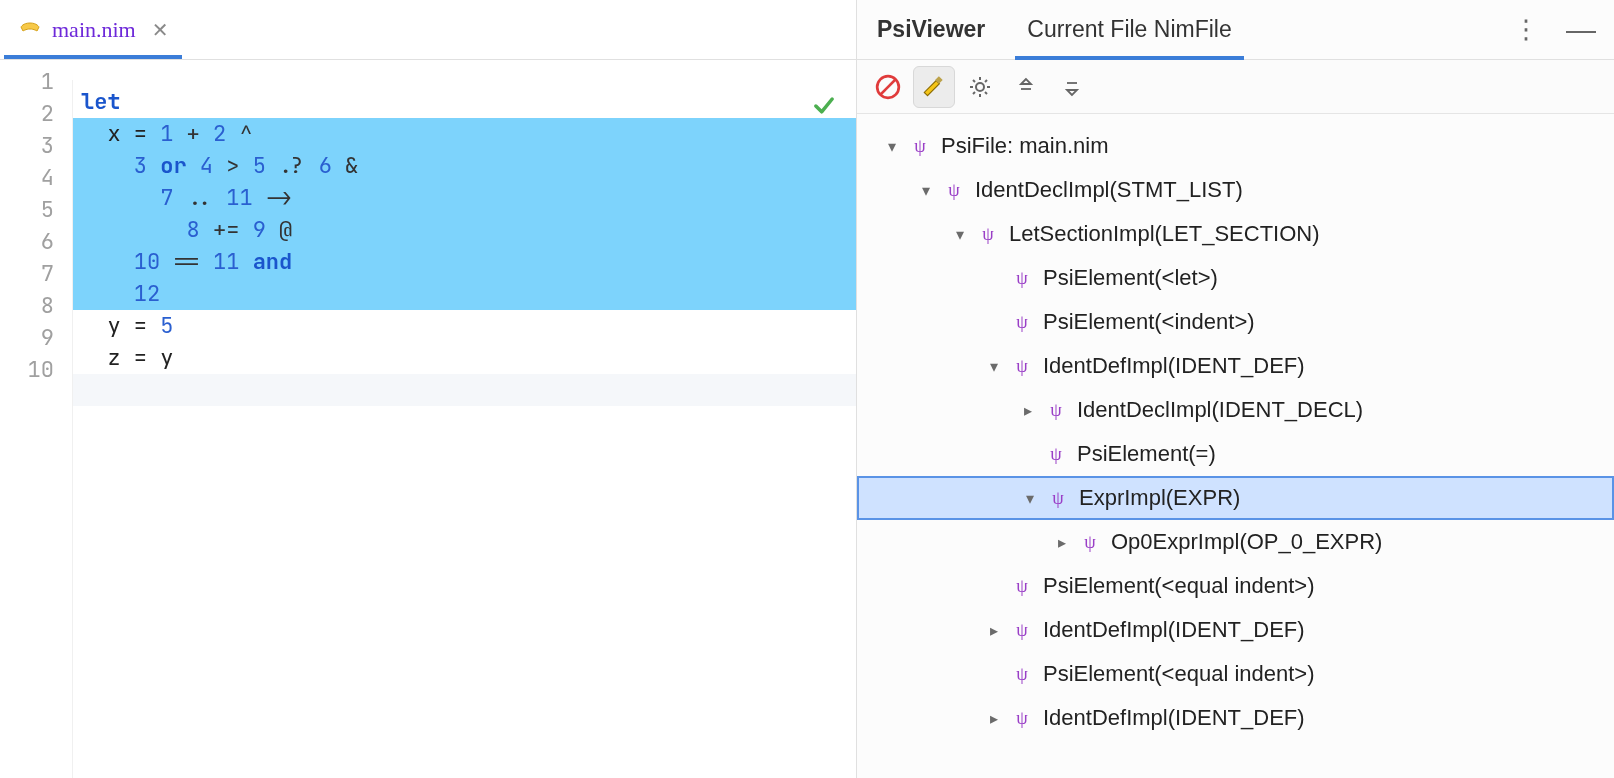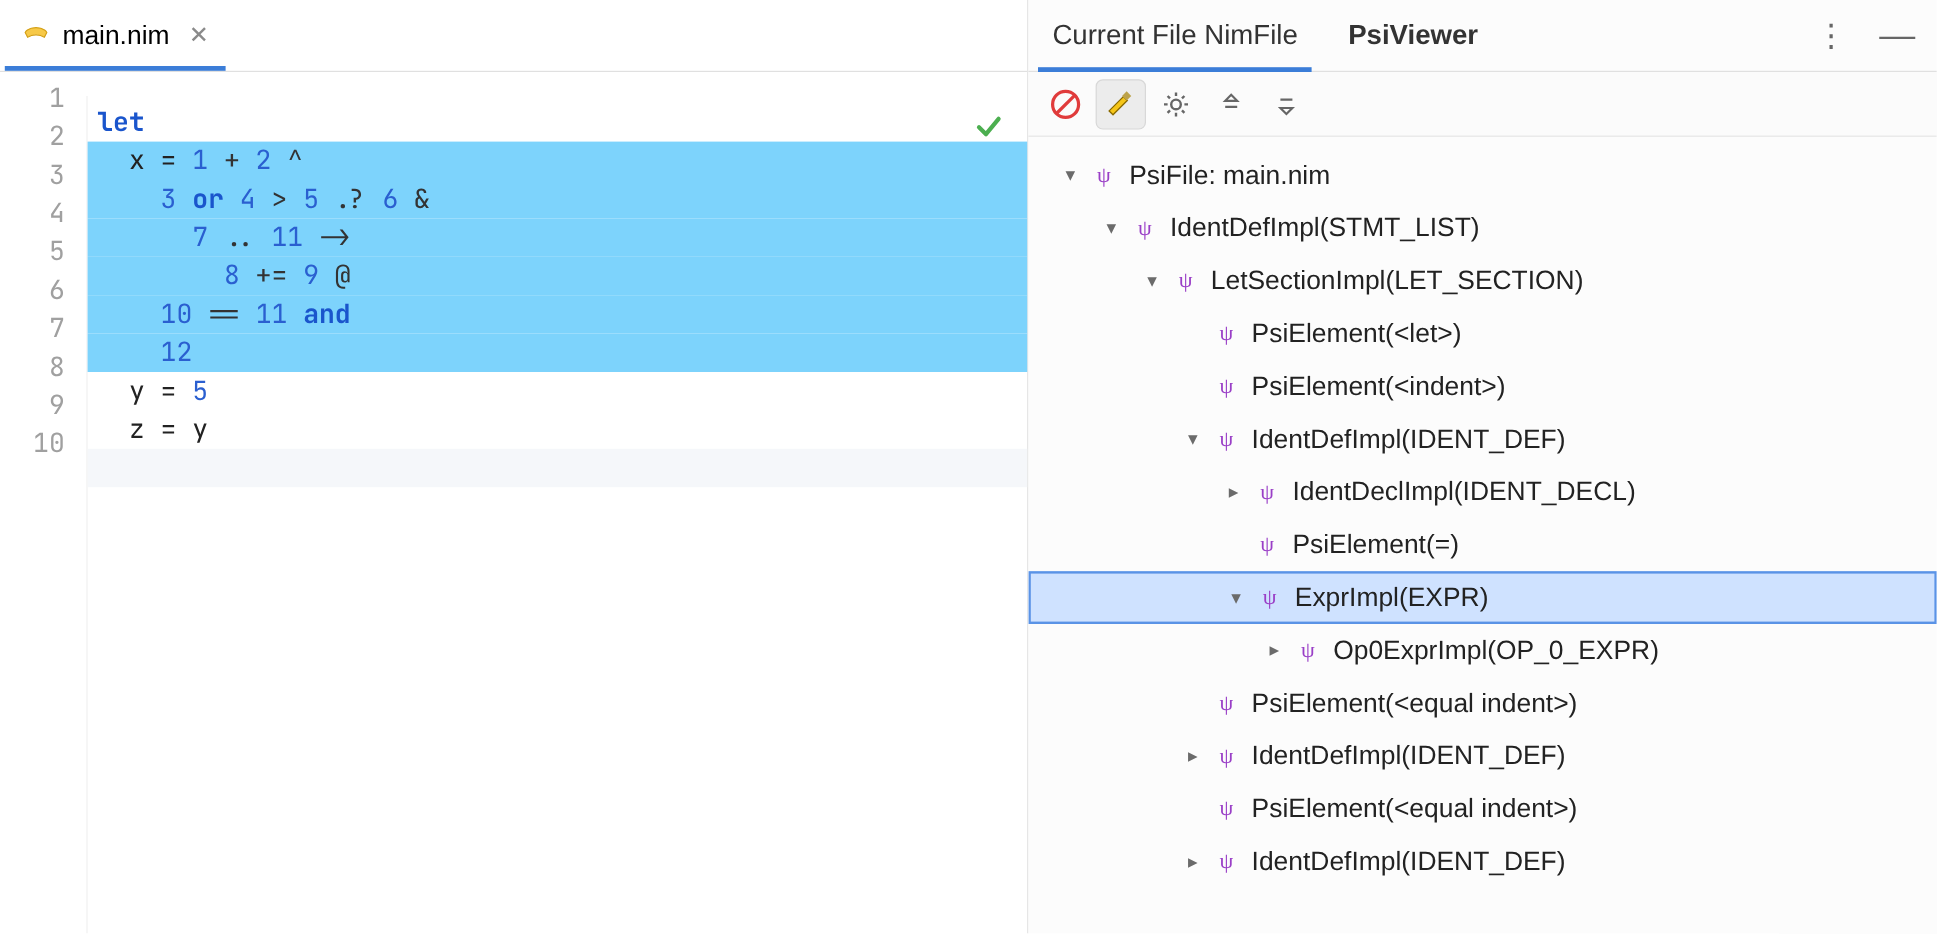--- a/index.html
+++ b/index.html
@@ -3,21 +3,21 @@
 <meta charset="utf-8">
 <style>
   * { box-sizing: border-box; margin: 0; padding: 0; }
   html, body { width: 1614px; height: 778px; font-family: "Segoe UI", Arial, sans-serif; overflow: hidden; background: #fff; }
   .app { display: flex; height: 100%; }
   .editor-pane { flex: 0 0 857px; display: flex; flex-direction: column; border-right: 1px solid #e0e0e0; }
   .tab-bar { height: 60px; display: flex; align-items: center; border-bottom: 1px solid #e0e0e0; padding: 0 4px; }
   .file-tab { display: flex; align-items: center; gap: 10px; padding: 0 14px; height: 100%; position: relative; }
   .file-tab::after { content:""; position:absolute; left:0; right:0; bottom:0; height:4px; background:#3b7dd8; }
   .file-icon { width: 24px; height: 24px; }
-  .file-name { font-size: 22px; color: #000000; }
+  .file-name { font-size: 22px; color: #6d28d9; font-family: Liberation Serif, serif; }
   .tab-close { font-size: 20px; color: #8a8a8a; margin-left: 6px; }
   .editor-body { flex: 1; display: flex; font-family: "JetBrains Mono","Consolas",monospace; font-size: 22px; line-height: 32px; position: relative; }
   .gutter { width: 72px; text-align: right; color: #a0a0a0; padding: 6px 18px 0 0; user-select: none; }
   .gutter div { height: 32px; }
   .code { flex: 1; padding: 6px 0 0 0; position: relative; border-left: 1px solid #f0f0f0; margin-top: 20px; }
   .code-line { height: 32px; white-space: pre; padding-left: 8px; }
   .hl { background: #7dd3fc; }
   .current-line { background: #f5f7fa; }
   .kw { color: #1a55cc; font-weight: 600; }
   .num { color: #2a5fd0; }
@@ -88,25 +88,25 @@
         <div class="code-line hl"><span>    </span><span class="num">12</span></div>
         <div class="code-line"><span class="id">  y = </span><span class="num">5</span></div>
         <div class="code-line"><span class="id">  z = y</span></div>
         <div class="code-line current-line"></div>
       </div>
     </div>
   </div>
 
   <div class="side-pane">
     <div class="side-tabs">
+      <div class="side-tab active">
+          <span>PsiViewer</span>
+        </div>
       <div class="side-tab underline">
           <span>Current File NimFile</span>
-        </div>
-      <div class="side-tab active">
-          <span>PsiViewer</span>
         </div>
       <div class="side-menu">
         <span class="dots">⋮</span>
         <span class="minus">—</span>
       </div>
     </div>
     <div class="toolbar">
       <div class="tbtn">
         <svg width="26" height="26" viewBox="0 0 24 24">
             <circle cx="12" cy="12" r="10" fill="none" stroke="#e03b3b" stroke-width="2.5"></circle>
@@ -155,21 +155,21 @@
             <text x="12" y="18" text-anchor="middle" font-size="20" fill="#9a3fc7" font-family="serif">ψ</text>
           </svg>
           <span class="tlabel">PsiFile: main.nim</span>
         </div>
         <div class="tree-row">
           <span class="indent" style="width:56px"></span>
           <span class="arrow">▾</span>
           <svg class="psi-icon" viewBox="0 0 24 24">
             <text x="12" y="18" text-anchor="middle" font-size="20" fill="#9a3fc7" font-family="serif">ψ</text>
           </svg>
-          <span class="tlabel">IdentDefImpl(STMT_LIST)</span>
+          <span class="tlabel">IdentDeclImpl(STMT_LIST)</span>
         </div>
         <div class="tree-row">
           <span class="indent" style="width:90px"></span>
           <span class="arrow">▾</span>
           <svg class="psi-icon" viewBox="0 0 24 24">
             <text x="12" y="18" text-anchor="middle" font-size="20" fill="#9a3fc7" font-family="serif">ψ</text>
           </svg>
           <span class="tlabel">LetSectionImpl(LET_SECTION)</span>
         </div>
         <div class="tree-row">

